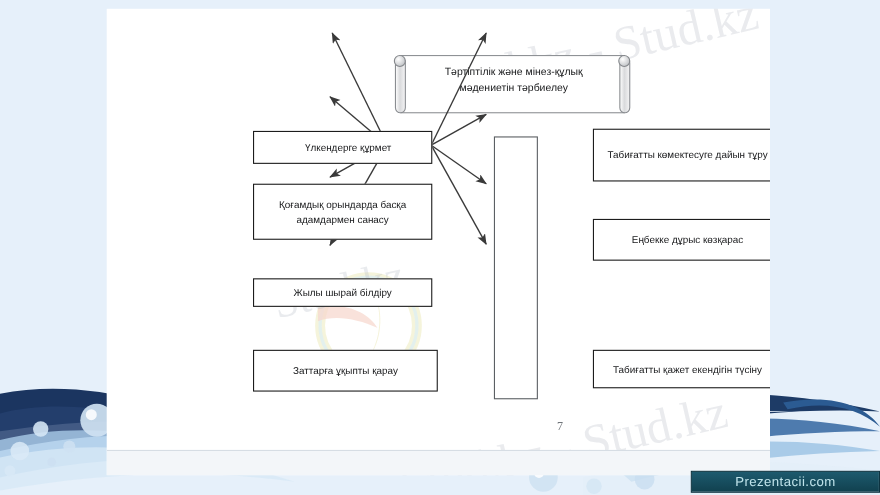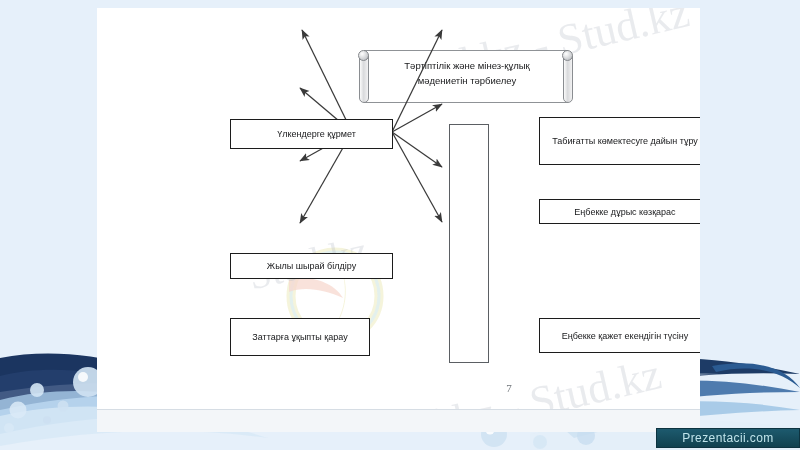--- a/index.html
+++ b/index.html
@@ -113,25 +113,25 @@
     font-size: 9px;
     line-height: 14px;
     color: #17181a;
     padding: 2px 6px;
   }
 
   
   #box-l1 { left: 133px; top: 111px; width: 163px; height: 30px; padding-left: 16px; }
   #box-l2 { left: 133px; top: 159px; width: 163px; height: 51px; }
   #box-l3 { left: 133px; top: 245px; width: 163px; height: 26px; }
-  #box-l4 { left: 133px; top: 310px; width: 140px; height: 38px; }
+  #box-l4 { left: 133px; top: 310px; width: 168px; height: 38px; }
 
   
   #box-r1 { left: 442px; top: 109px; width: 172px; height: 48px; }
-  #box-r2 { left: 442px; top: 191px; width: 172px; height: 25px; }
+  #box-r2 { left: 442px; top: 191px; width: 172px; height: 38px; }
   #box-r3 { left: 442px; top: 255px; width: 172px; height: 32px; }
   #box-r4 { left: 442px; top: 310px; width: 172px; height: 35px; }
 
   
   #center-bar {
     position: absolute;
     left: 352px; top: 116px;
     width: 40px; height: 239px;
     background: #ffffff;
     border: 1.3px solid #5b5f63;
@@ -158,21 +158,21 @@
 
   
   .deco { position: absolute; pointer-events: none; }
   #deco-bl { left: 0; bottom: 0; width: 300px; height: 120px; }
   #deco-br { right: 0; bottom: 0; width: 330px; height: 120px; }
 
   
   .badge {
     position: absolute;
     right: 0px; bottom: 2px;
-    width: 144px; height: 20px;
+    width: 172px; height: 20px;
     background: linear-gradient(180deg,#1d5a6e 0%,#11414f 100%);
     border: 1px solid #0d3340;
     display: flex;
     align-items: center;
     justify-content: center;
   }
   .badge span {
     font-family: "Liberation Sans", sans-serif;
     font-size: 12px;
     letter-spacing: .4px;
@@ -253,26 +253,27 @@
         <line x1="255" y1="124" x2="203" y2="215"></line>
 
         <line x1="295" y1="124" x2="345" y2="22"></line>
         <line x1="295" y1="124" x2="345" y2="96"></line>
         <line x1="295" y1="124" x2="345" y2="159"></line>
         <line x1="295" y1="124" x2="345" y2="214"></line>
       </g>
     </svg>
 
     <div class="fbox" id="box-l1">Үлкендерге құрмет</div>
+    <div class="fbox" id="box-l2">Қоғамдық орындарда басқа адамдармен санасу</div>
     <div class="fbox" id="box-l3">Жылы шырай білдіру</div>
     <div class="fbox" id="box-l4">Заттарға ұқыпты қарау</div>
 
     <div class="fbox" id="box-r1">Табиғатты көмектесуге дайын тұру</div>
     <div class="fbox" id="box-r2">Еңбекке дұрыс көзқарас</div>
-    <div class="fbox" id="box-r4">Еңбекке қажет екендігін түсіну</div>
+    <div class="fbox" id="box-r4">Табиғатты қажет екендігін түсіну</div>
 
     <div class="page-num">7</div>
 
     <div class="slide-bottom-rule"></div>
     <div class="slide-bottom-band"></div>
   </div>
 
   <div class="badge">
     <span>Prezentacii.com</span>
   </div>

